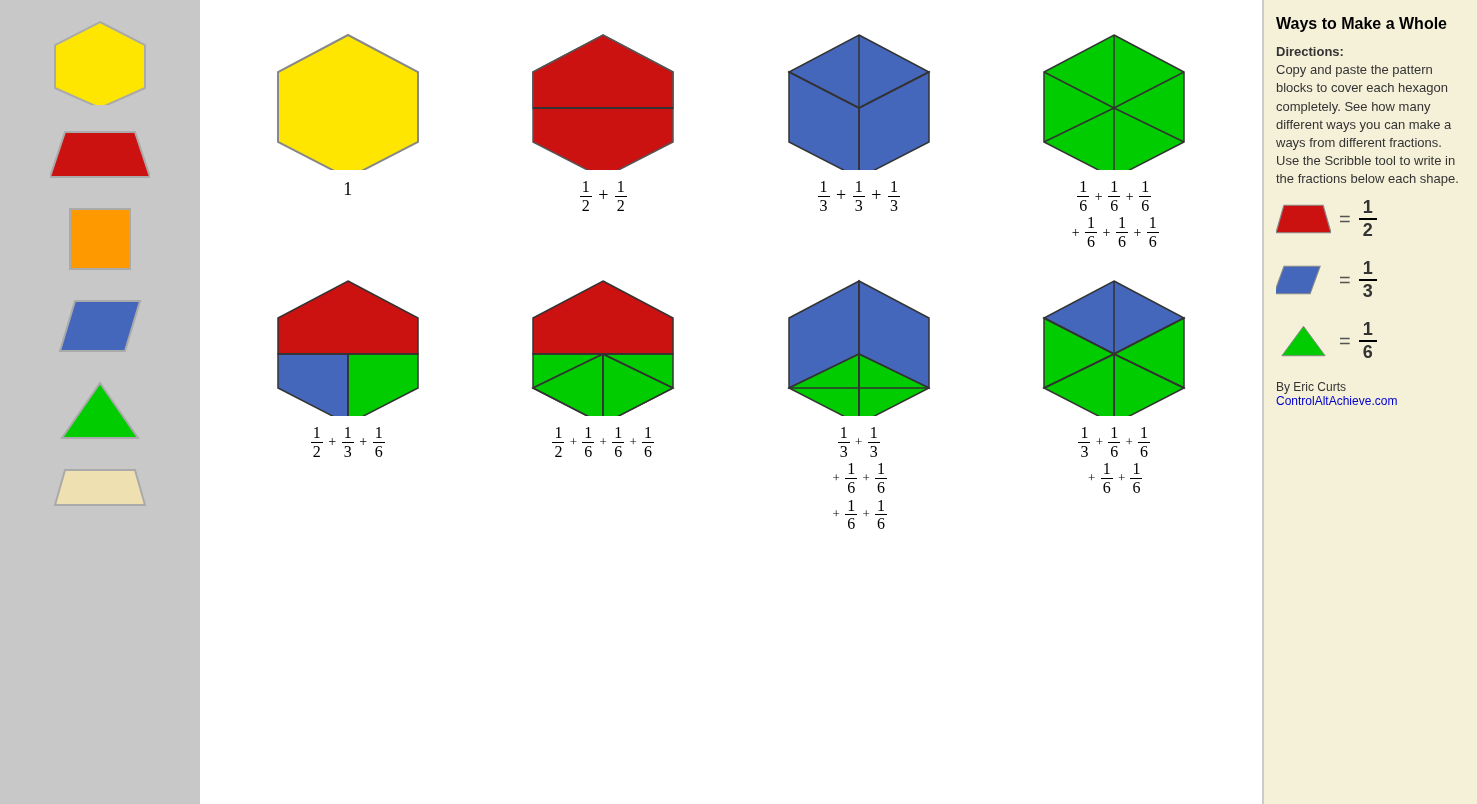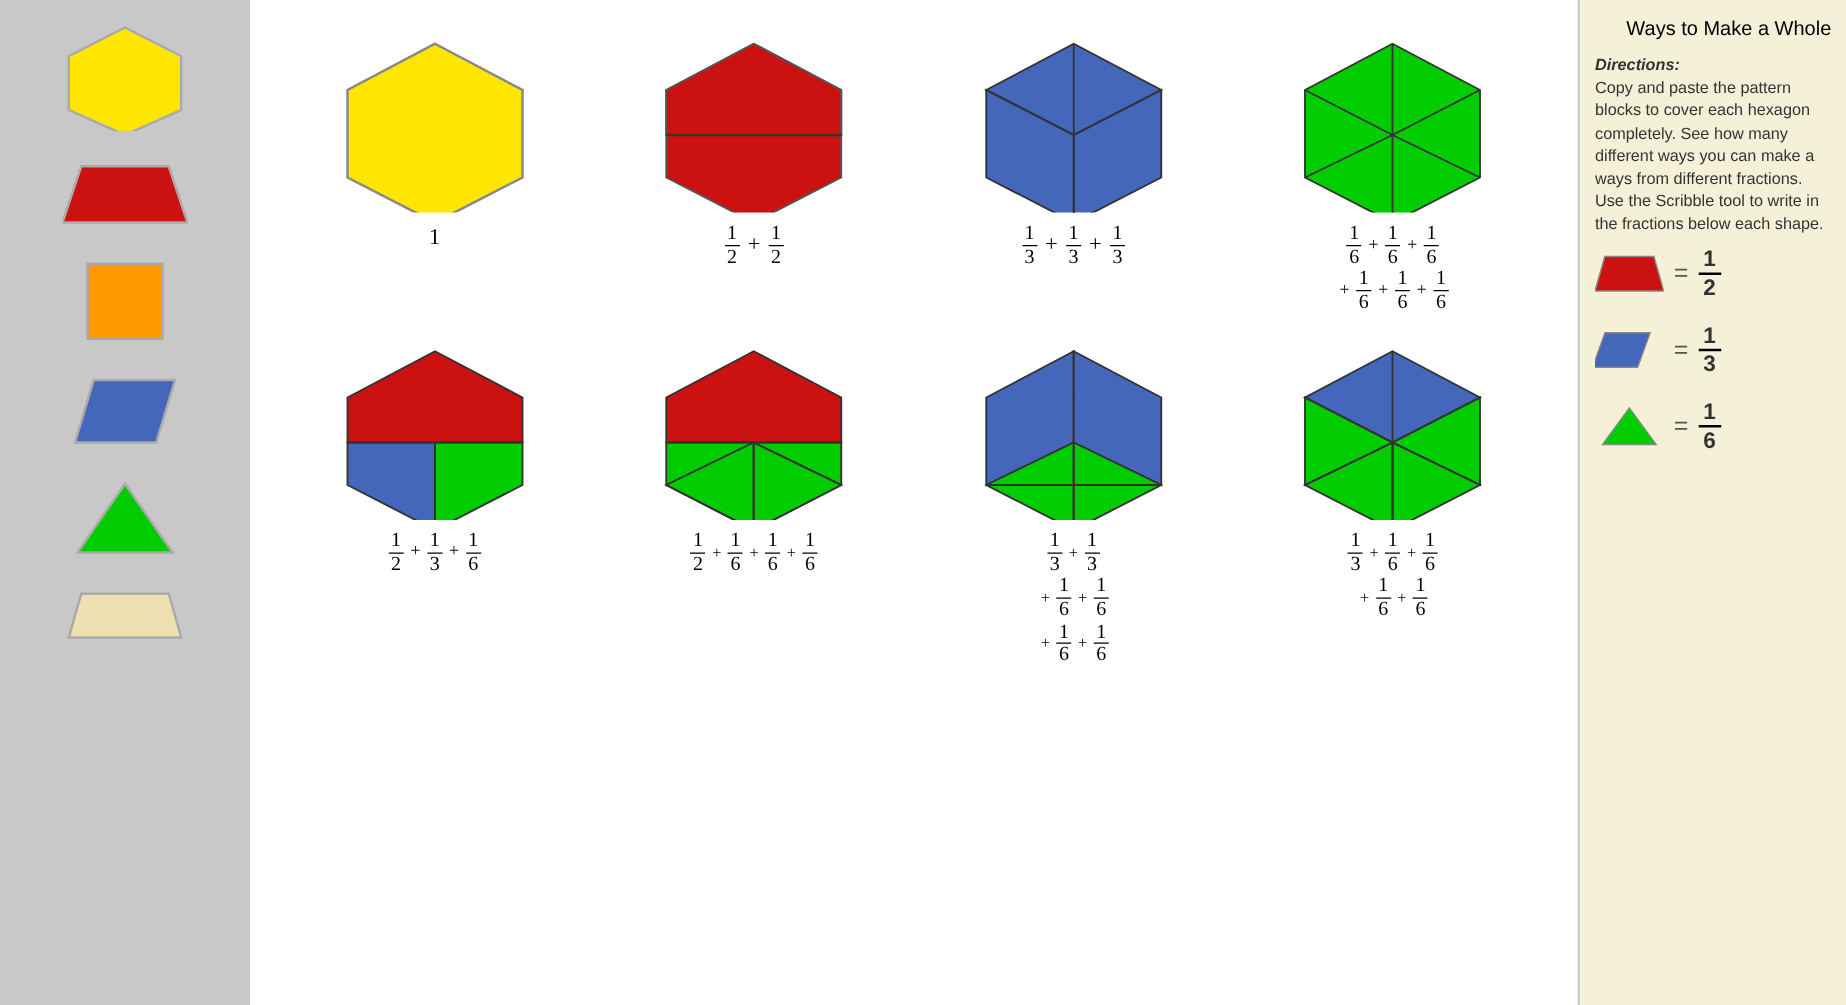--- a/index.html
+++ b/index.html
@@ -40,24 +40,23 @@
       background: #f5f0d8;
       border-left: 2px solid #ccc;
       padding: 15px 12px;
       font-size: 13px;
       color: #333;
       overflow-y: auto;
     }
 
     #right-panel h2 {
       font-size: 16px;
-      font-weight: normal;
+      font-weight: bold;
       color: #000;
       margin-bottom: 10px;
-      text-align: right;
     }
 
     #right-panel p {
       font-size: 13px;
       line-height: 1.4;
       margin-bottom: 8px;
     }
 
     .legend-item {
       display: flex;
@@ -440,21 +439,21 @@
       </div>
     </div>
 
   </div>
 </div>
 
 <div id="right-panel">
   <h2>Ways to Make a Whole</h2>
 
   <p>
-    <span style="font-weight:bold;font-style:italic;">Directions:</span><br>
+    <span style="font-weight:bold;">Directions:</span><br>
     <span>Copy and paste the pattern blocks to cover each hexagon completely. See how many different ways you can make a ways from different fractions. Use the Scribble tool to write in the fractions below each shape.</span>
   </p>
 
   <div class="legend-item">
     <svg class="legend-shape" viewBox="0 0 70 45">
       <polygon points="10,5 60,5 70,40 0,40" fill="#CC1111" stroke="#888" stroke-width="1.5"></polygon>
     </svg>
     <span class="legend-equals">=</span>
     <div class="legend-fraction">
       <span class="numerator">1</span>
@@ -477,13 +476,17 @@
     <svg class="legend-shape" viewBox="0 0 70 55">
       <polygon points="35,5 68,50 2,50" fill="#00CC00" stroke="#888" stroke-width="1.5"></polygon>
     </svg>
     <span class="legend-equals">=</span>
     <div class="legend-fraction">
       <span class="numerator">1</span>
       <span class="denominator">6</span>
     </div>
   </div>
 
+  <div class="attribution">
+    <span>By Eric Curts</span><br>
+    <a href="#">ControlAltAchieve.com</a>
+  </div>
 </div>
 
 </body></html>

